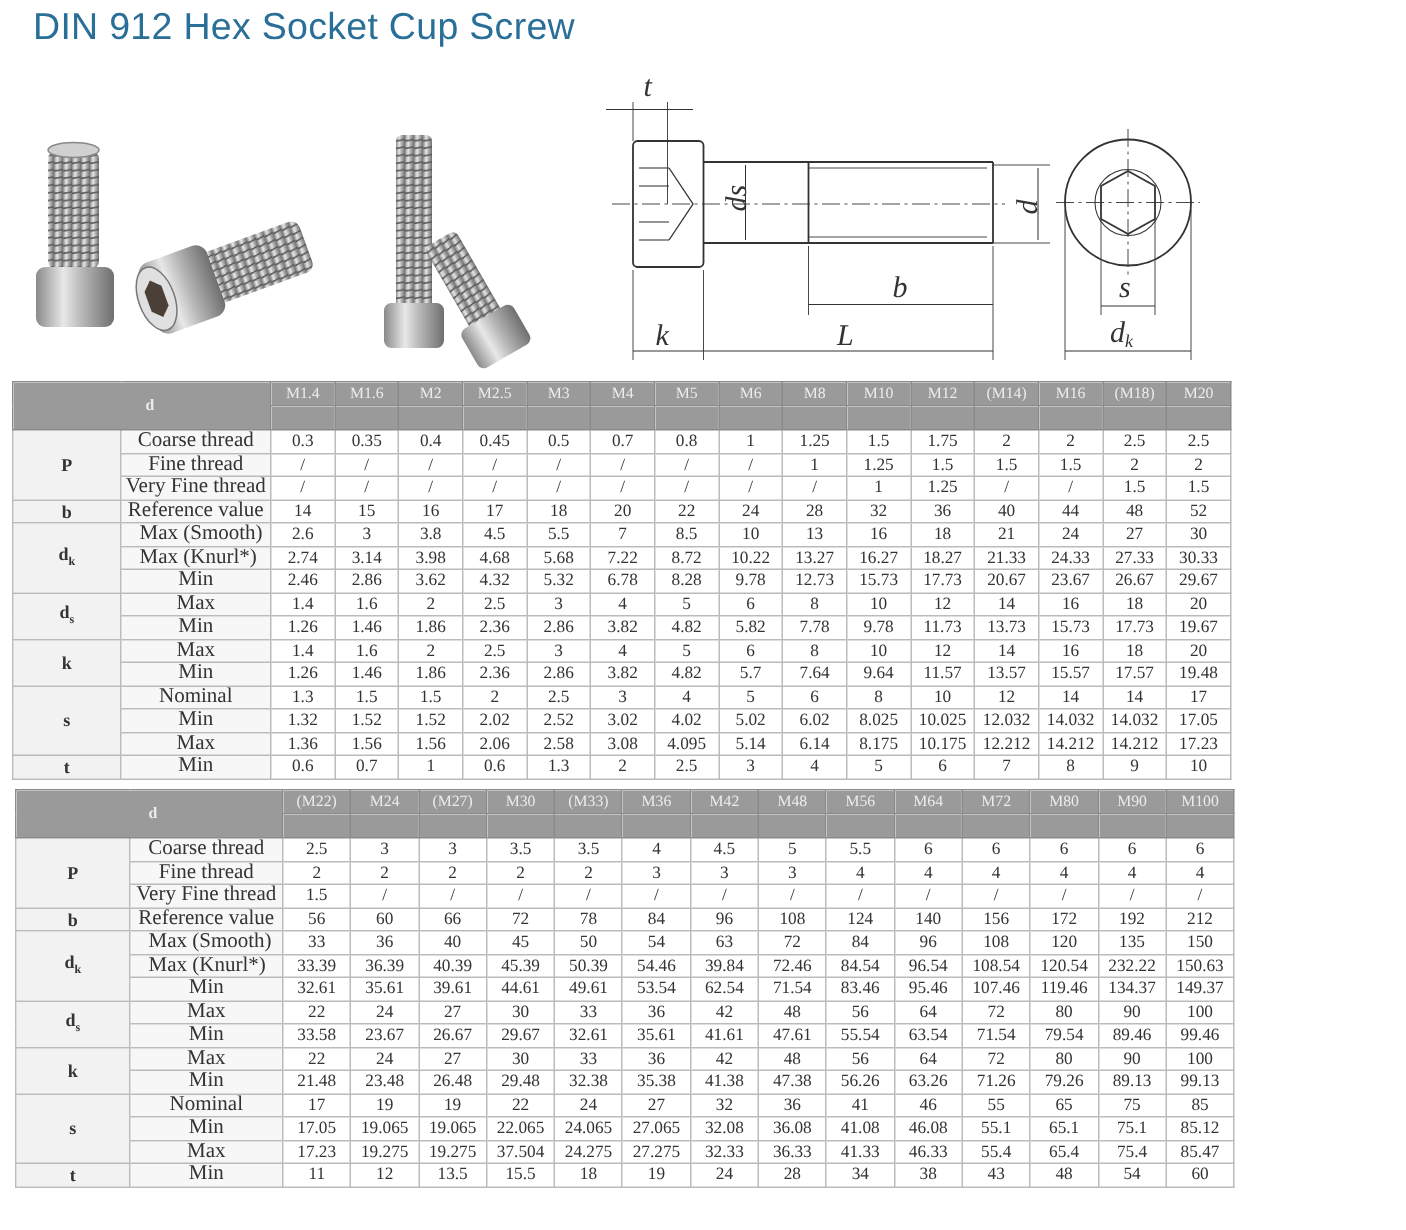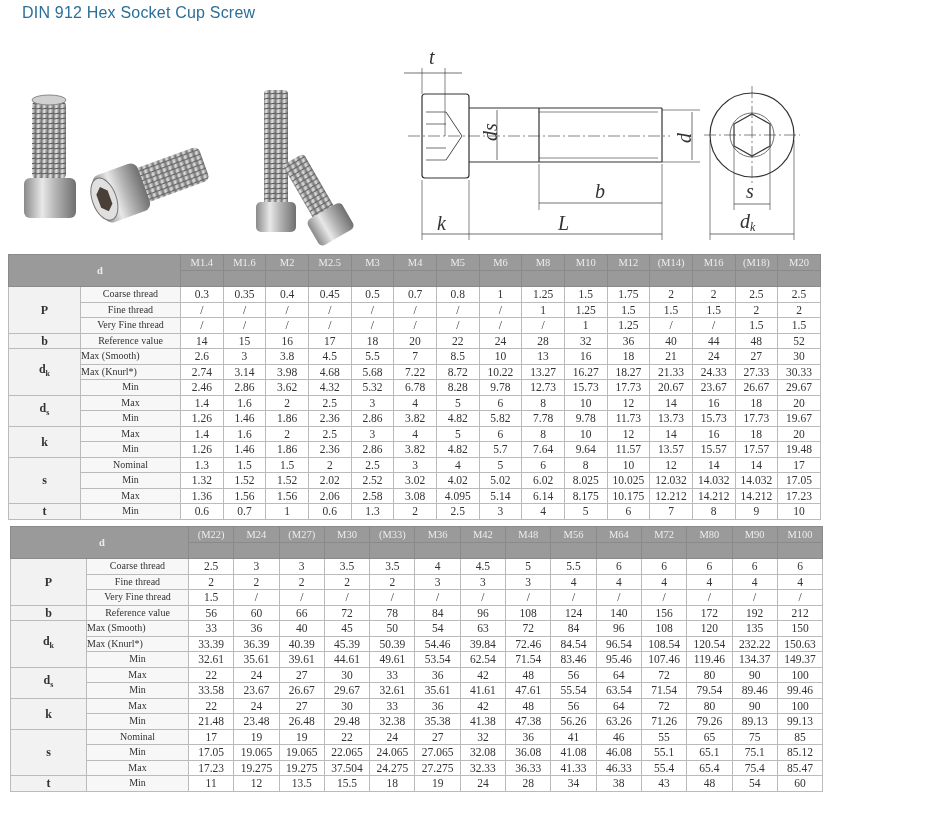--- a/index.html
+++ b/index.html
@@ -1,28 +1,28 @@
 <!DOCTYPE html>
 <html><head>
 <meta charset="utf-8">
 <style>
   html, body { margin:0; padding:0; background:#ffffff; }
   body { width:937px; height:820px; position:relative; overflow:hidden; font-family:"Liberation Sans", sans-serif; }
-  .title { position:absolute; left:22px; top:4px; font-size:16px; color:#2a6f97; font-family:"Liberation Sans", sans-serif; letter-spacing:0.2px; }
+  .title { position:absolute; left:22px; top:4px; font-size:25px; color:#2a6f97; font-family:"Liberation Sans", sans-serif; letter-spacing:0.2px; }
   .photos { position:absolute; left:0; top:40px; width:400px; height:210px; }
   .drawing { position:absolute; left:400px; top:40px; width:440px; height:210px; }
   table.spec { position:absolute; border-collapse:collapse; font-family:"Liberation Serif", "DejaVu Serif", serif; font-size:11.5px; color:#333; table-layout:fixed; }
   table.spec td { border:1px solid #bbbbbb; text-align:center; padding:0; height:14.5px; line-height:14px; white-space:nowrap; overflow:hidden; }
   table.spec tr.hdr1 td, table.spec tr.hdr2 td { background:#9a9a9a; color:#ececec; border-color:#8a8a8a; }
   table.spec tr.hdr1 td { height:15px; font-size:10.5px; }
   table.spec tr.hdr2 td { height:15px; }
   table.spec td.dlabel { background:#9a9a9a; color:#333; font-weight:bold; font-size:12px; text-align:left; padding-left:88px; }
   table.spec td.group { background:#f2f2f2; font-weight:bold; font-size:12px; color:#333; }
-  table.spec td.sub { background:#f7f7f7; font-size:10px; }
-  table.spec td.sub.left { text-align:left; padding-left:0; }
+  table.spec td.sub { background:#f7f7f7; font-size:14px; }
+  table.spec td.sub.left { text-align:left; padding-left:12px; }
   #t1 { left:8px; top:254px; width:812px; }
   #t2 { left:10px; top:526px; width:812px; }
   sub { font-size:8px; }
 </style>
 </head>
 <body>
 
 <div class="title">DIN 912 Hex Socket Cup Screw</div>
 
 <svg class="photos" viewBox="0 0 400 210">

